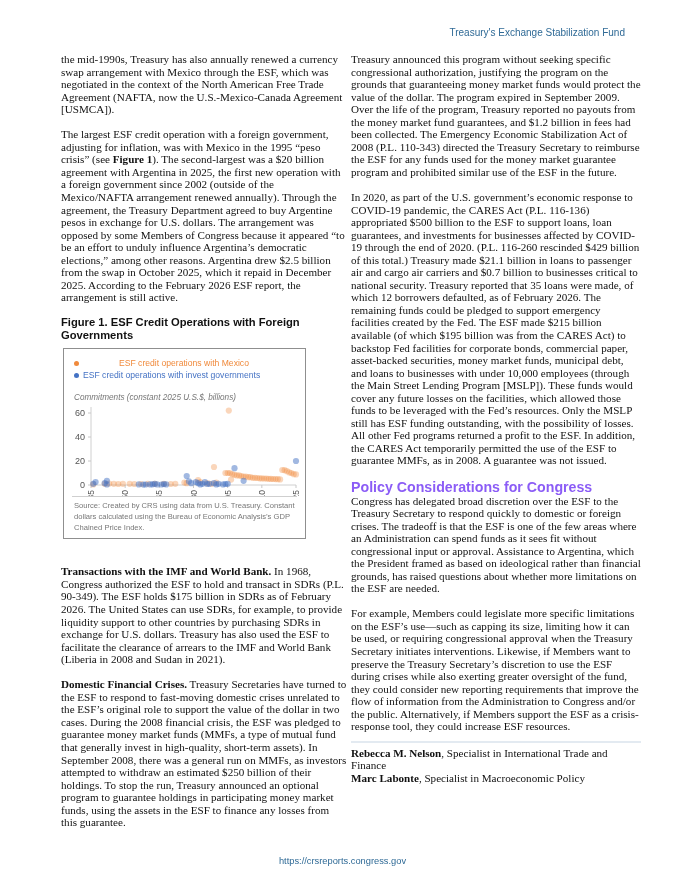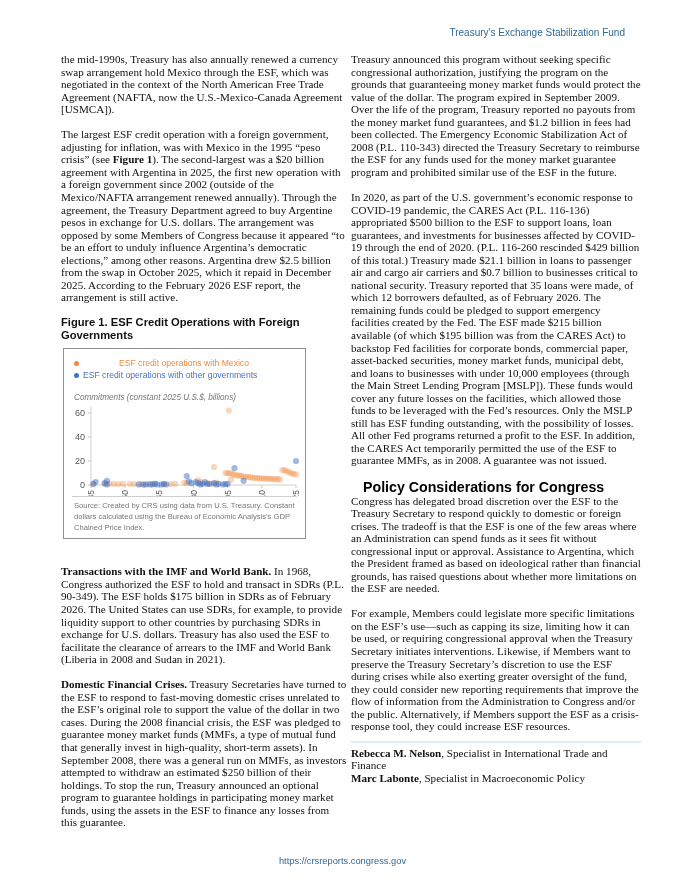--- a/index.html
+++ b/index.html
@@ -12,44 +12,44 @@
   b { font-weight: bold; }
   .fig-title { font-family: "Liberation Sans", sans-serif; font-weight: bold; font-size: 11.2px; line-height: 13px; margin: 2px 0 6px 0; color: #111; }
   .figure-box { border: 1px solid #8f8f8f; width: 241px; height: 189px; position: relative; margin: 0 0 26px 2px; background: #fff; }
   .legend { position: absolute; left: 10px; top: 8px; font-family: "Liberation Sans", sans-serif; font-size: 8.6px; line-height: 12px; }
   .legend .row { display: flex; align-items: center; }
   .legend .dot { width: 5px; height: 5px; border-radius: 50%; display: inline-block; margin-right: 4px; }
   .unit-label { position: absolute; left: 10px; top: 43px; font-family: "Liberation Sans", sans-serif; font-size: 8.2px; font-style: italic; color: #777; text-align: center; }
   svg.chart { position: absolute; left: 0; top: 52px; }
   .src-rule { position: absolute; left: 8px; right: 8px; top: 147px; border-top: 1px solid #cfcfcf; }
   .source { position: absolute; left: 10px; top: 151px; font-family: "Liberation Sans", sans-serif; font-size: 7.6px; line-height: 11px; color: #777; width: 225px; }
-  h2.section { font-family: "Liberation Sans", sans-serif; font-size: 14.2px; font-weight: bold; color: #000000; margin: 8px 0 0 12px; line-height: 15px; }
+  h2.section { font-family: "Liberation Sans", sans-serif; font-size: 14.2px; font-weight: bold; color: #8b5cf6; margin: 8px 0 0 0; line-height: 15px; }
   .authors-rule { border-top: 2px solid #e3eaf1; margin: 8px 0 4px 0; width: 290px; }
   .authors { font-size: 11.1px; line-height: 12.55px; }
   .footer { position: absolute; left: 0; width: 685px; top: 856px; text-align: center; font-family: "Liberation Sans", sans-serif; font-size: 9.3px; color: #2f6a96; }
 </style>
 </head>
 <body>
 
 <div class="running-head">Treasury's Exchange Stabilization Fund</div>
 
 <div class="col left">
-  <p>the mid-1990s, Treasury has also annually renewed a currency swap arrangement hold Mexico through the ESF, which was negotiated in the context of the North American Free Trade Agreement (NAFTA, now the U.S.-Mexico-Canada Agreement [USMCA]).</p>
+  <p>the mid-1990s, Treasury has also annually renewed a currency swap arrangement with Mexico through the ESF, which was negotiated in the context of the North American Free Trade Agreement (NAFTA, now the U.S.-Mexico-Canada Agreement [USMCA]).</p>
   <p><span>The largest ESF credit operation with a foreign government, adjusting for inflation, was with Mexico in the 1995 “peso crisis” (see </span><b>Figure 1</b><span>). The second-largest was a $20 billion agreement with Argentina in 2025, the first new operation with a foreign government since 2002 (outside of the Mexico/NAFTA arrangement renewed annually). Through the agreement, the Treasury Department agreed to buy Argentine pesos in exchange for U.S. dollars. The arrangement was opposed by some Members of Congress because it appeared “to be an effort to unduly influence Argentina’s democratic elections,” among other reasons. Argentina drew $2.5 billion from the swap in October 2025, which it repaid in December 2025. According to the February 2026 ESF report, the arrangement is still active.</span></p>
 
   <div class="fig-title">Figure 1. ESF Credit Operations with Foreign Governments</div>
   <div class="figure-box">
     <div class="legend">
       <div class="row">
         <span class="dot" style="background: rgb(240, 138, 60);"></span>
         <span style="color: rgb(240, 138, 60); padding-left: 36px;">ESF credit operations with Mexico</span>
       </div>
       <div class="row">
         <span class="dot" style="background: rgb(68, 114, 196);"></span>
-        <span style="color: rgb(68, 114, 196);">ESF credit operations with other governments</span>
+        <span style="color: rgb(68, 114, 196);">ESF credit operations with invest governments</span>
       </div>
     </div>
     <div class="unit-label">Commitments (constant 2025 U.S.$, billions)</div>
     <svg class="chart" id="chart-svg" width="241" height="95">
       <g id="axes">
           <line x1="27" y1="6" x2="27" y2="84" stroke="#d0d0d0" stroke-width="1"></line>
           <line x1="27" y1="84" x2="232" y2="84" stroke="#d0d0d0" stroke-width="1"></line>
           <line x1="24" y1="84" x2="27" y2="84" stroke="#c8c8c8"></line>
           <text x="21" y="87" text-anchor="end" font-size="9" fill="#555" font-family="Liberation Sans, sans-serif">0</text>
           <line x1="24" y1="60" x2="27" y2="60" stroke="#c8c8c8"></line>

